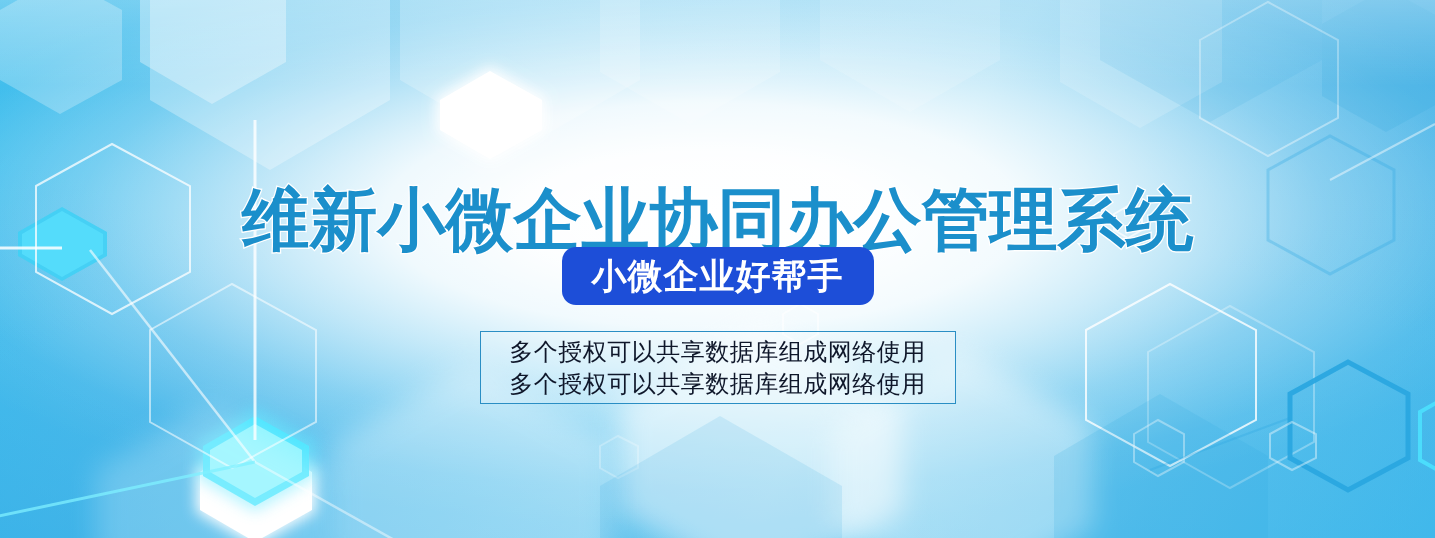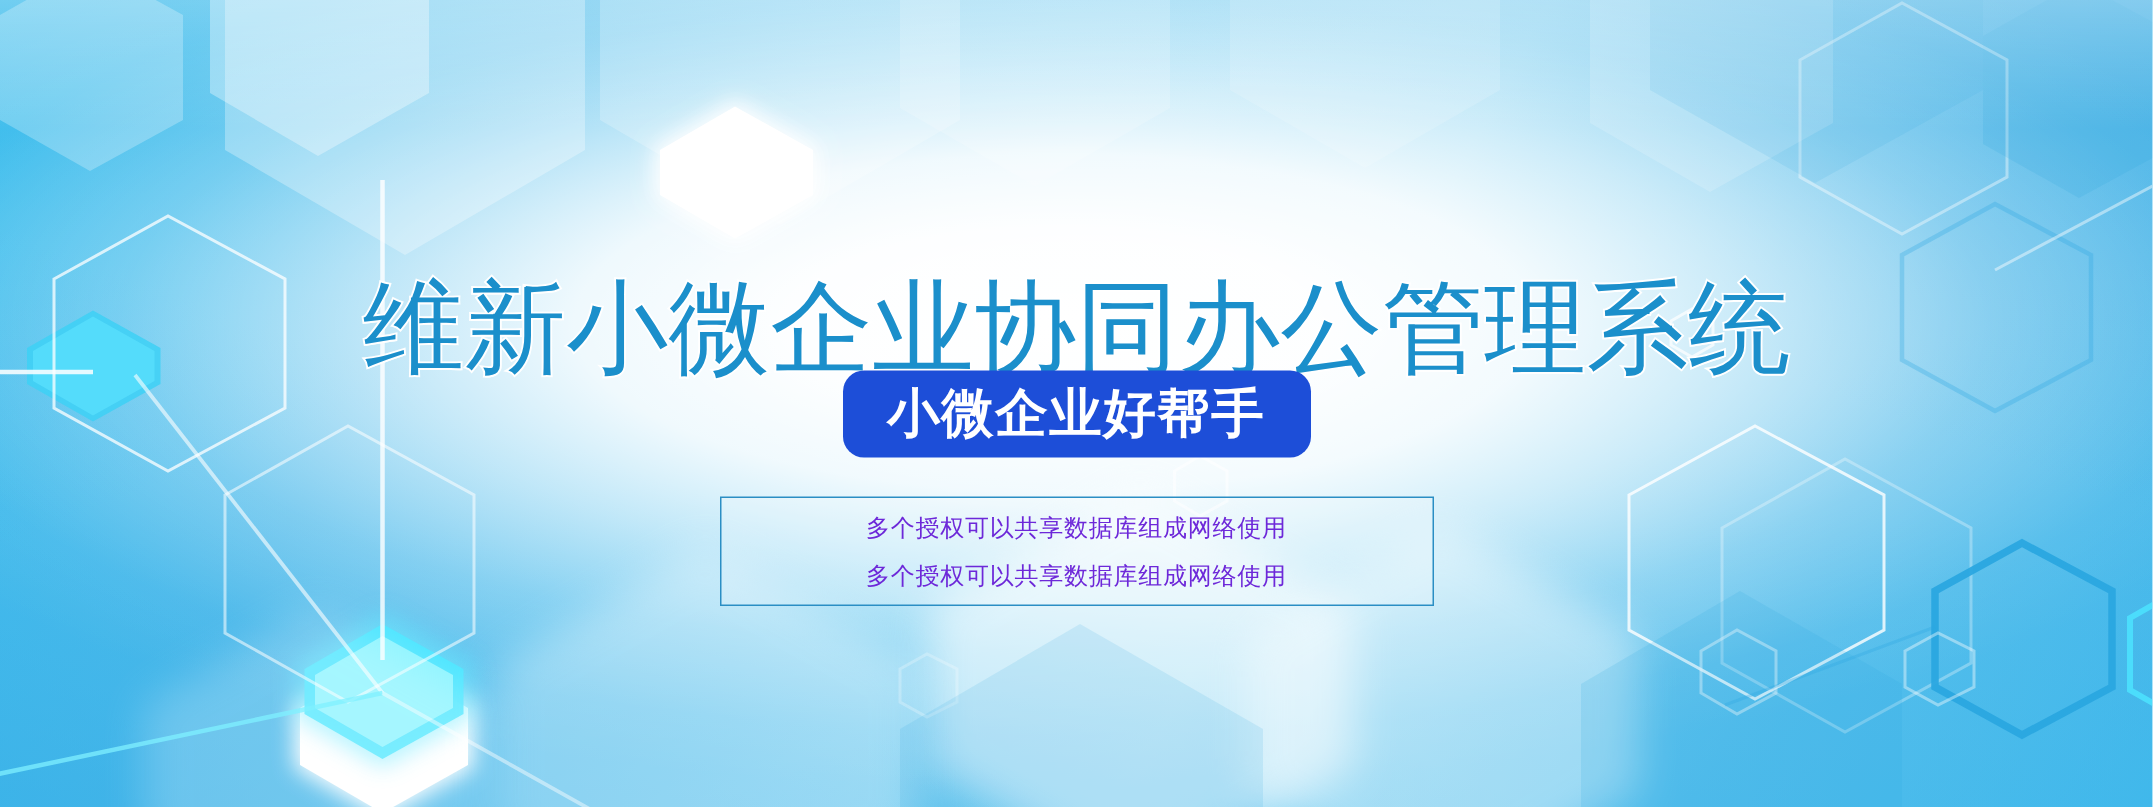--- a/index.html
+++ b/index.html
@@ -75,21 +75,21 @@
   }
 
   #main-title {
     position: absolute;
     top: 136px;
     left: 0;
     right: 0;
     text-align: center;
     font-size: 68px;
     line-height: 76px;
-    font-weight: normal;
+    font-weight: bold;
     letter-spacing: 0px;
     color: #1b8fcb;
     -webkit-text-stroke: 2.5px #ffffff;
     paint-order: stroke fill;
     text-shadow:
       0 0 1px #ffffff,
       0 1px 0 rgba(255,255,255,0.85);
     white-space: nowrap;
   }
 
@@ -127,22 +127,22 @@
     box-sizing: border-box;
     border: 1.5px solid #2a8ec4;
     background: rgba(255,255,255,0.20);
     display: flex;
     flex-direction: column;
     align-items: center;
     justify-content: center;
   }
 
   .feature-line {
-    color: #6d28d9;
-    font-size: 16px;
+    color: #0f172a;
+    font-size: 24px;
     line-height: 32px;
     font-weight: normal;
     white-space: nowrap;
     letter-spacing: 0.5px;
   }
 </style>
 </head>
 <body>
 
 <div id="banner">

